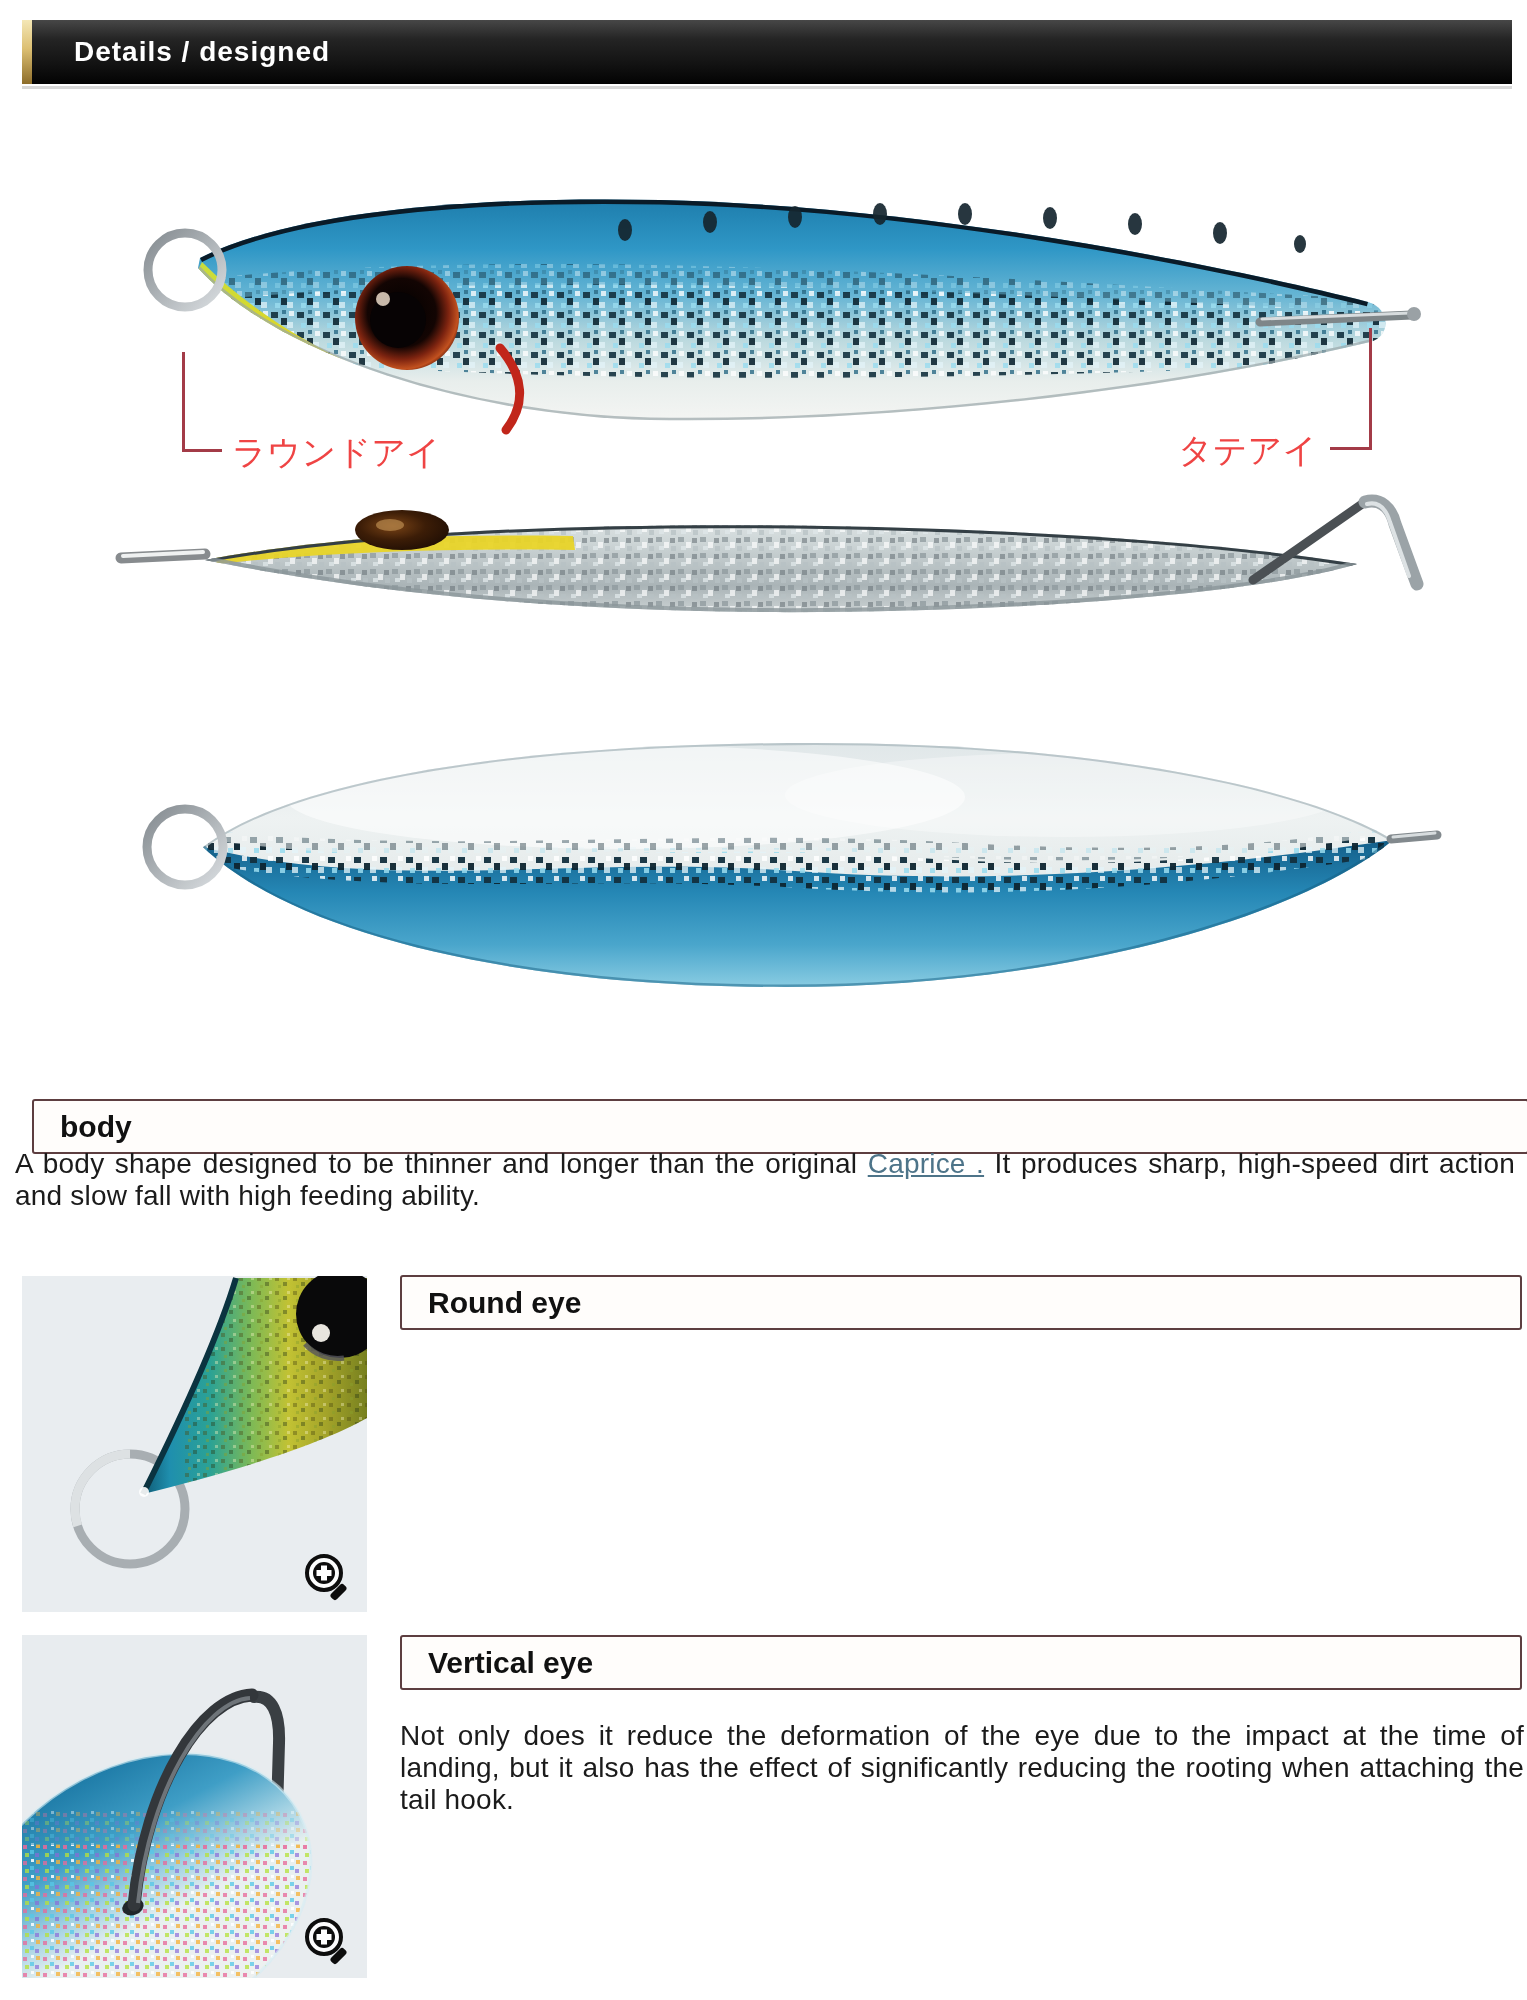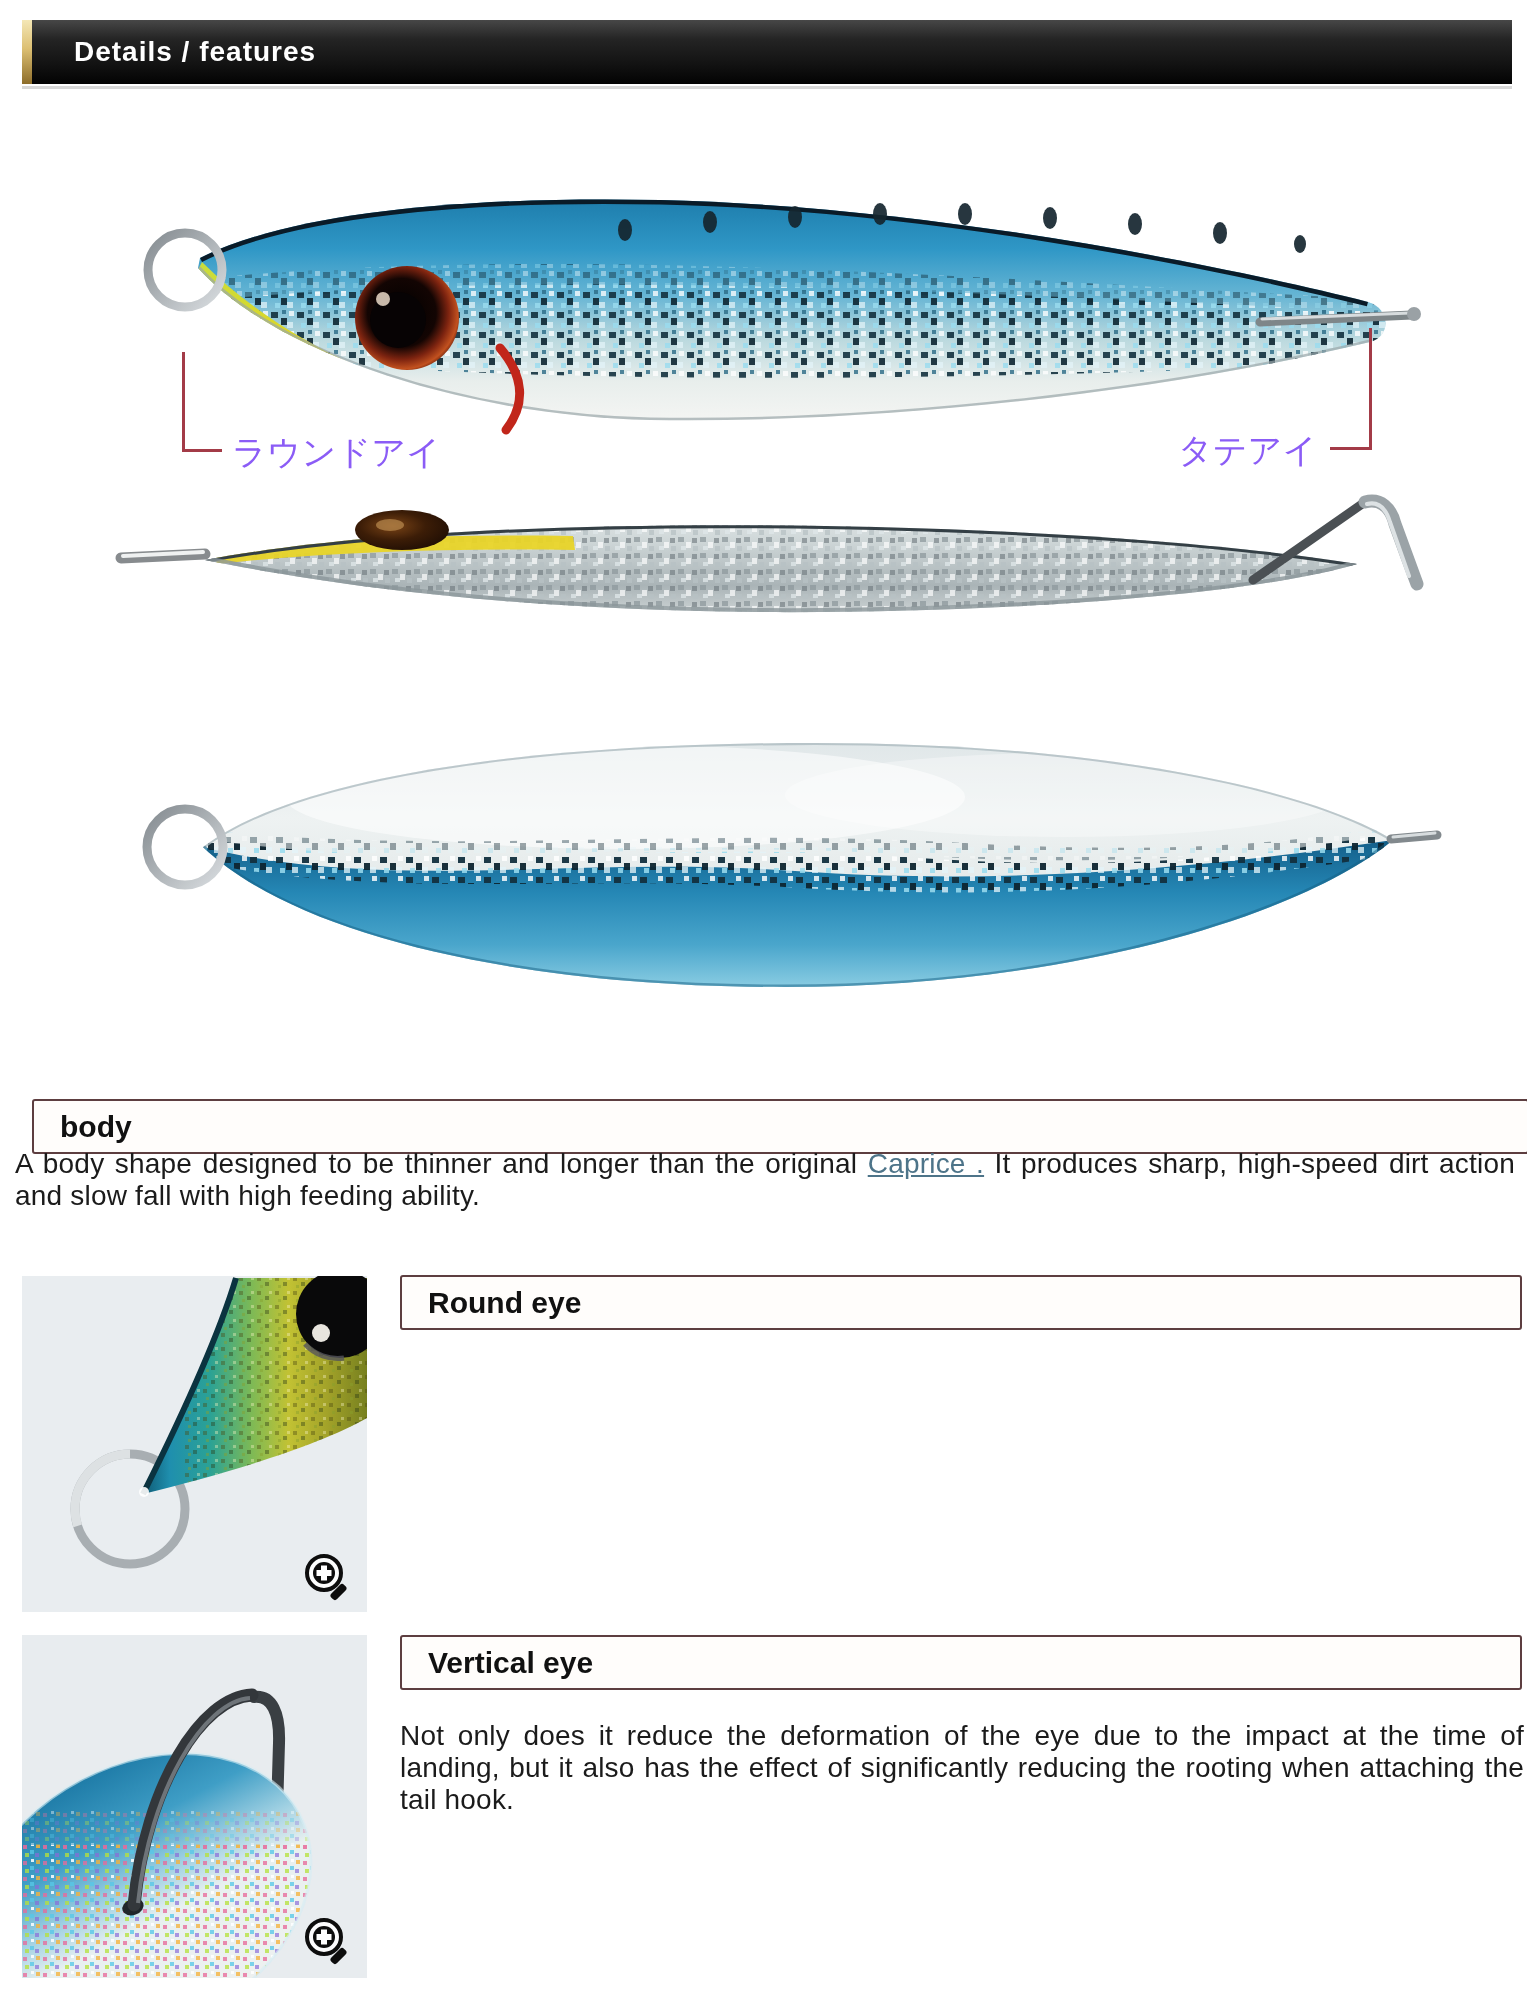--- a/index.html
+++ b/index.html
@@ -20,21 +20,21 @@
   #fig-side{left:140px;top:150px;}
   #fig-top{left:105px;top:488px;}
   #fig-bottom{left:145px;top:735px;}
 
   
   .callout{position:absolute;background:#a33b47;}
   #cl-left-v{left:182px;top:352px;width:3px;height:100px;}
   #cl-left-h{left:182px;top:449px;width:40px;height:3px;}
   #cl-right-v{left:1369px;top:328px;width:3px;height:122px;}
   #cl-right-h{left:1330px;top:447px;width:42px;height:3px;}
-  .jp-label{position:absolute;font-size:34px;color:#8b5cf6;font-weight:500;
+  .jp-label{position:absolute;font-size:34px;color:#ef4444;font-weight:500;
             font-family:"Liberation Sans",sans-serif;white-space:nowrap;}
   #label-round{left:232px;top:430px;}
   #label-vert{left:1178px;top:428px;}
 
   
   .section-box{position:absolute;border:2px solid #5d3e40;border-radius:3px;
                background:#fffdfb;display:flex;align-items:center;box-sizing:border-box;}
   #body-box{left:15px;top:1099px;width:1497px;height:55px;margin-left:17px;}
   #roundeye-box{left:400px;top:1275px;width:1122px;height:55px;}
   #verteye-box{left:400px;top:1635px;width:1122px;height:55px;}
@@ -56,21 +56,21 @@
   #zoom1{left:303px;top:1552px;}
   #zoom2{left:303px;top:1916px;}
 </style>
 </head>
 <body>
 
 <div class="page">
 
   <div class="title-bar">
     <div class="title-accent"></div>
-    <div class="title-text">Details / features</div>
+    <div class="title-text">Details / designed</div>
   </div>
   <div class="title-underline"></div>
 
   <svg id="fig-side" class="fig" width="1290" height="330" viewBox="0 0 1290 330">
     <defs>
       <linearGradient id="g1" x1="0" y1="0" x2="0" y2="1">
         <stop offset="0" stop-color="#09202e"></stop>
           <stop offset="0.06" stop-color="#14506e"></stop>
         <stop offset="0.16" stop-color="#1f7fae"></stop>
           <stop offset="0.3" stop-color="#2f97c6"></stop>

